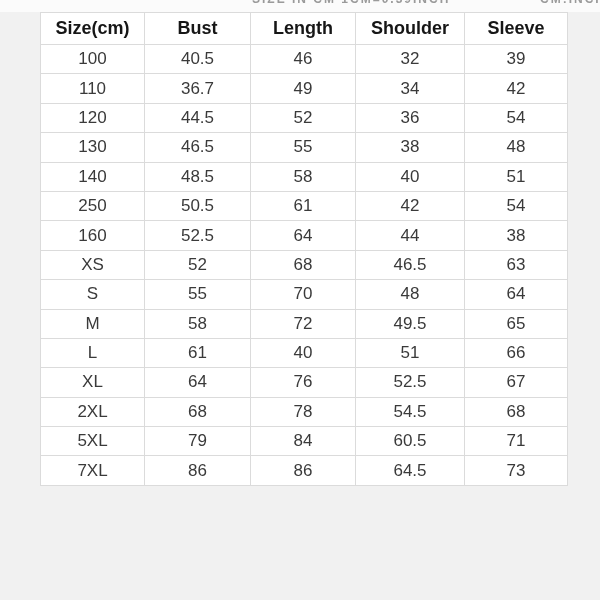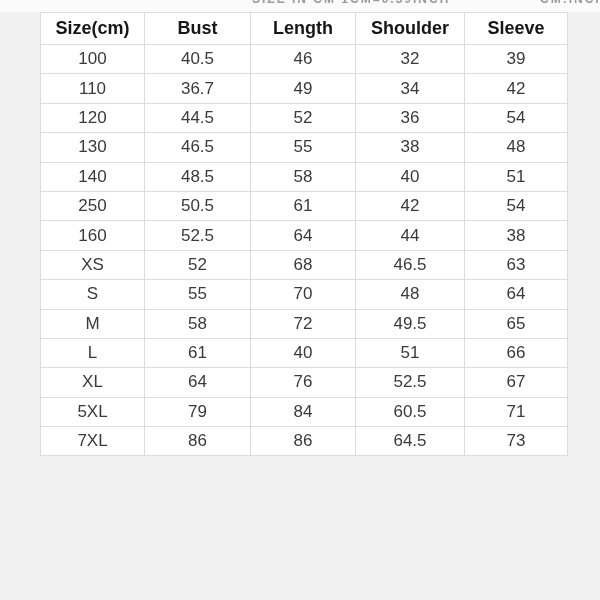--- a/index.html
+++ b/index.html
@@ -174,20 +174,27 @@
           <td>66</td>
         </tr>
         <tr>
           <td>XL</td>
           <td>64</td>
           <td>76</td>
           <td>52.5</td>
           <td>67</td>
         </tr>
         <tr>
+          <td>2XL</td>
+          <td>68</td>
+          <td>78</td>
+          <td>54.5</td>
+          <td>68</td>
+        </tr>
+        <tr>
           <td>5XL</td>
           <td>79</td>
           <td>84</td>
           <td>60.5</td>
           <td>71</td>
         </tr>
         <tr>
           <td>7XL</td>
           <td>86</td>
           <td>86</td>

